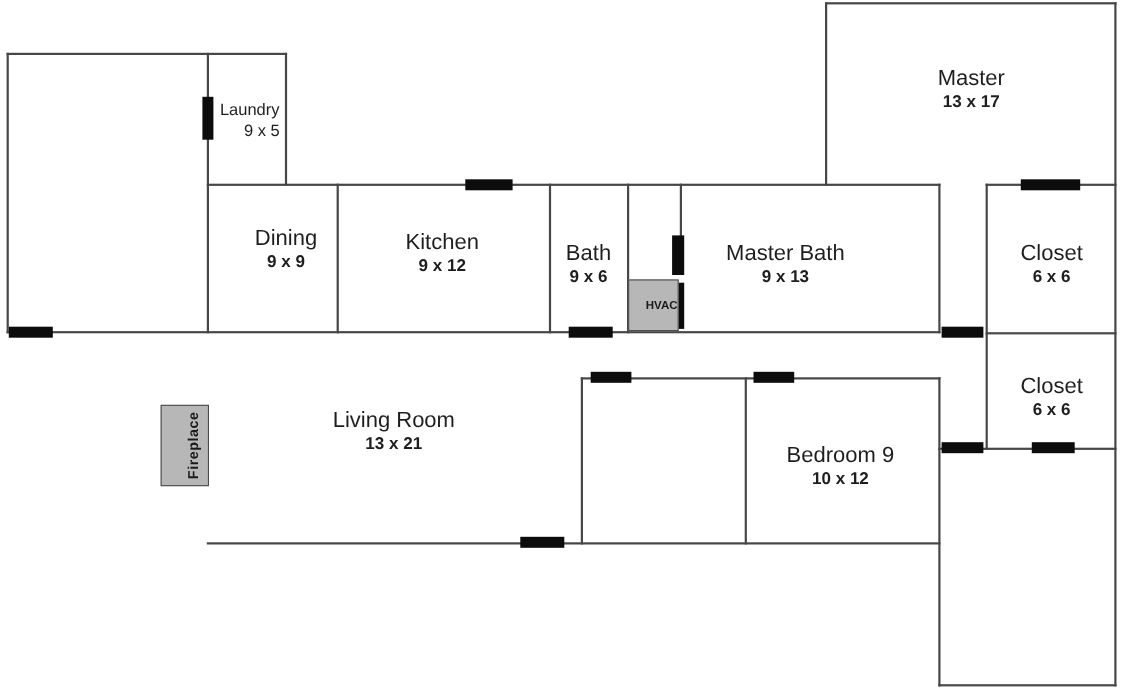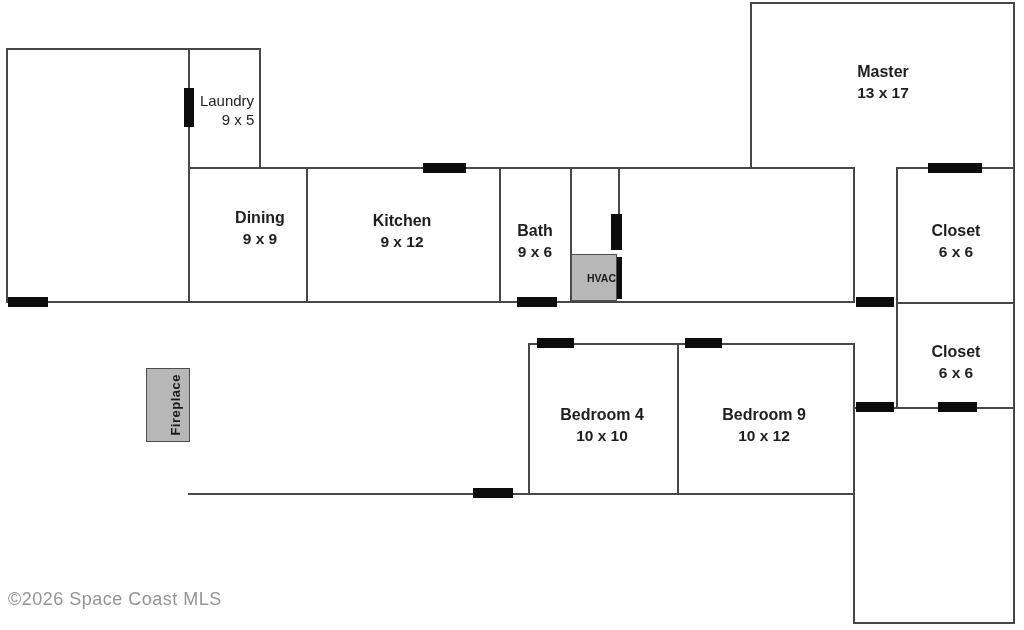--- a/index.html
+++ b/index.html
@@ -15,21 +15,21 @@
   .door{position:absolute; background:var(--door);}
   .fixture{
     position:absolute; background:var(--fixture); border:1.5px solid #4d4d4d;
     display:flex; align-items:center; justify-content:center; box-sizing:border-box;
   }
   .fixture span{font-weight:bold; color:#1a1a1a;margin-left:15px;}
   .room-label{
     position:absolute; transform:translate(-50%,-50%);
     text-align:center; color:var(--label); white-space:nowrap; line-height:21px;
   }
-  .room-name{font-size:16px; font-weight:bold; display:block;margin-top:10px;}
+  .room-name{font-size:20px; font-weight:normal; display:block;margin-top:10px;}
   .room-dims{font-size:15.5px; font-weight:bold; display:block;}
   .mini-label{
     position:absolute; transform:translate(-50%,-50%);
     color:var(--label); font-weight:normal; font-size:15px; white-space:nowrap;
   }
   #hvac span{font-size:10.5px;}
   #fireplace span{
     font-size:13px; writing-mode:vertical-rl; transform:rotate(180deg);
     letter-spacing:0.5px;
   }
@@ -102,43 +102,46 @@
   <div class="room-label" style="left:402px;top:226px;">
     <span class="room-name">Kitchen</span>
     <span class="room-dims">9 x 12</span>
   </div>
 
   <div class="room-label" style="left:535px;top:236px;">
     <span class="room-name">Bath</span>
     <span class="room-dims">9 x 6</span>
   </div>
 
+  <div class="room-label" style="left:714px;top:236px;">
+    <span class="room-name">Master Bath</span>
+    <span class="room-dims">9 x 13</span>
+  </div>
 
   <div class="room-label" style="left:883px;top:77px;">
     <span class="room-name">Master</span>
     <span class="room-dims">13 x 17</span>
   </div>
 
   <div class="room-label" style="left:956px;top:236px;">
     <span class="room-name">Closet</span>
     <span class="room-dims">6 x 6</span>
   </div>
 
   <div class="room-label" style="left:956px;top:357px;">
     <span class="room-name">Closet</span>
     <span class="room-dims">6 x 6</span>
   </div>
 
+  <div class="room-label" style="left:358px;top:388px;">
+    <span class="room-name">Living Room</span>
+    <span class="room-dims">13 x 21</span>
+  </div>
 
-  <div class="room-label" style="left:602px;top:420px;">
-    <span class="room-name">Bedroom 4</span>
-    <span class="room-dims">10 x 10</span>
-  </div>
 
   <div class="room-label" style="left:764px;top:420px;">
     <span class="room-name">Bedroom 9</span>
     <span class="room-dims">10 x 12</span>
   </div>
 
 
-  <div id="copyright">©2026 Space Coast MLS</div>
 
 </div>
 
 </body></html>

